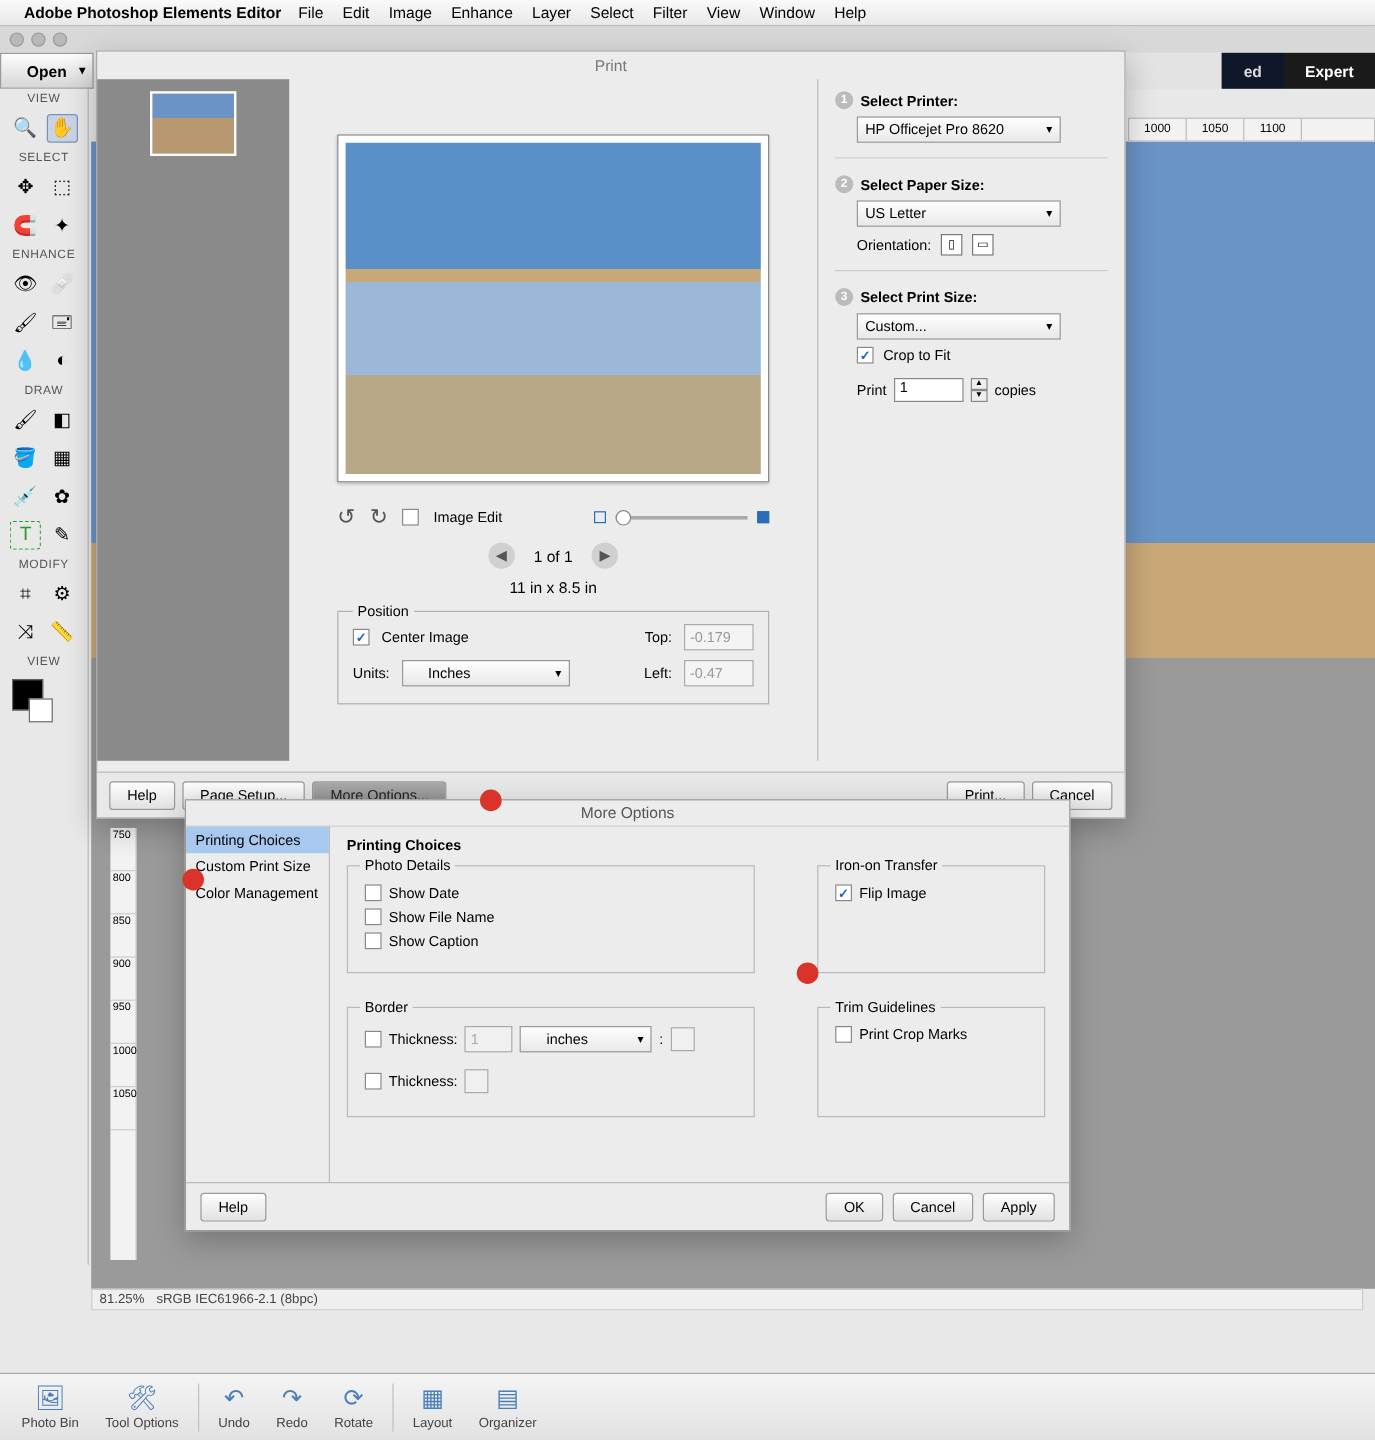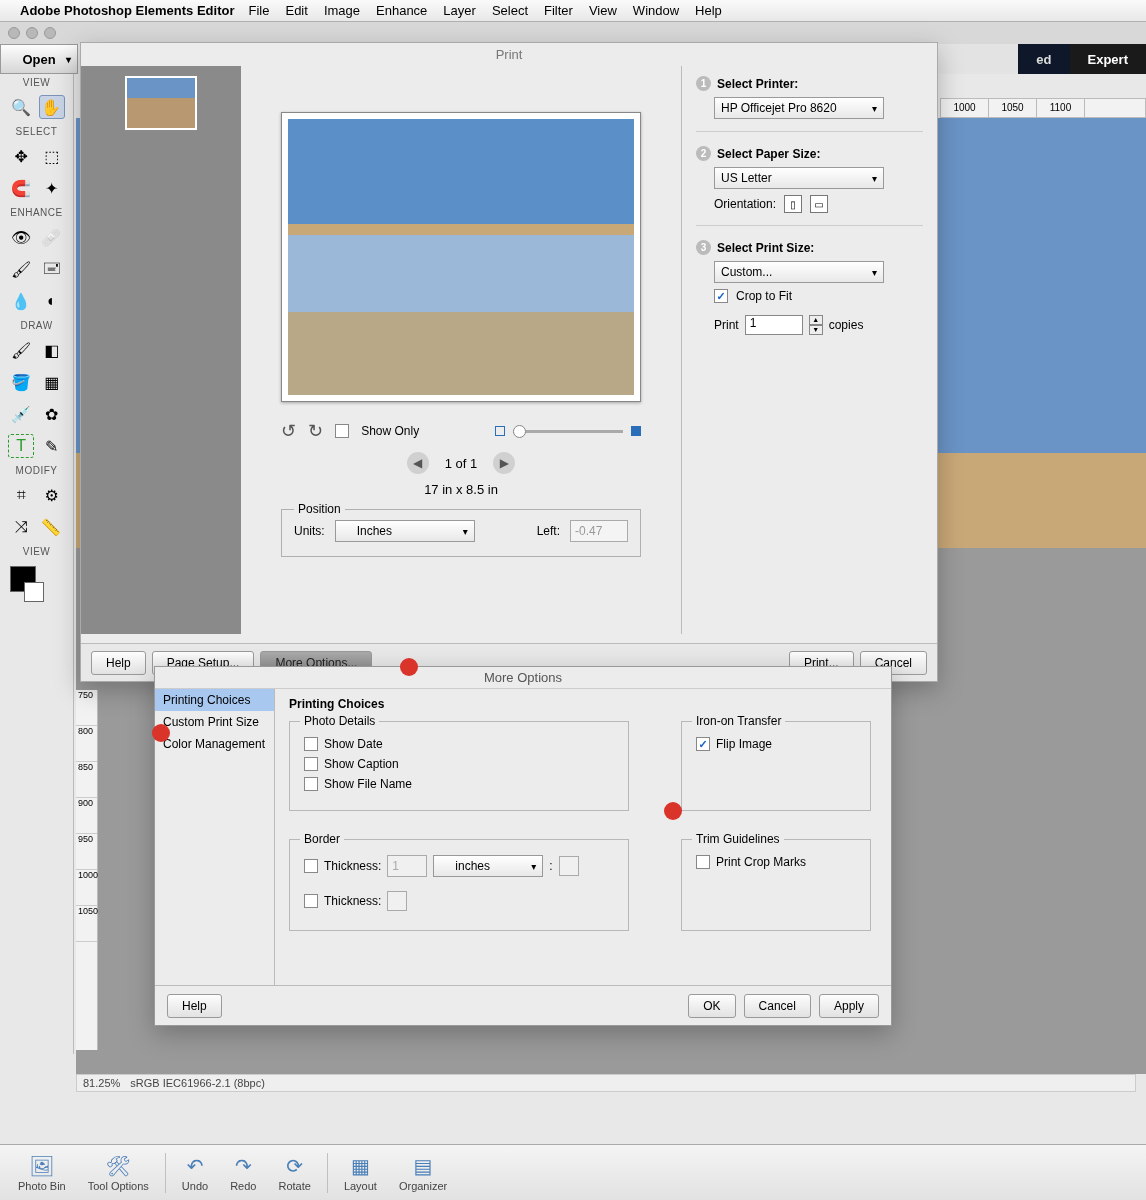--- a/index.html
+++ b/index.html
@@ -103,21 +103,21 @@
 .fieldset.w2 { width: 190px; }
 .chk-row { display: flex; align-items: center; gap: 6px; padding: 3px 0; }
 .num-inp { width: 40px; height: 22px; border: 1px solid #aaa; background: #f0f0f0; color: #aaa; display: inline-flex; align-items: center; padding: 0 4px; }
 .color-box { width: 20px; height: 20px; border: 1px solid #aaa; background: #f0f0f0; }
 .more-footer { height: 40px; border-top: 1px solid #bbb; display: flex; align-items: center; padding: 0 12px; gap: 8px; }
 
 
 .ruler { position: absolute; left: 940px; top: 98px; right: 0; height: 20px; background: #f2f2f2; border: 1px solid #bbb; display: flex; font-size: 10px; }
 .ruler span { width: 48px; border-right: 1px solid #bbb; text-align: center; line-height: 18px; }
 .canvas-bg { position: absolute; left: 76px; top: 118px; right: 0; bottom: 126px; background: linear-gradient(#6a94c6 35%, #c9a878 35% 45%, #9a9a9a 45%); z-index: -1; }
-.vert-ruler { position: absolute; left: 76px; top: 690px; width: 22px; height: 360px; background: #f2f2f2; border-right: 1px solid #bbb; font-size: 9px; }
+.vert-ruler { position: absolute; left: 92px; top: 690px; width: 22px; height: 360px; background: #f2f2f2; border-right: 1px solid #bbb; font-size: 9px; }
 .vert-ruler div { height: 36px; border-bottom: 1px solid #ccc; writing-mode: horizontal-tb; padding-left: 2px; }
 
 
 .status { position: absolute; left: 76px; bottom: 108px; height: 18px; font-size: 11px; display: flex; align-items: center; gap: 10px; background: #efefef; padding: 0 6px; border: 1px solid #ccc; width: 1060px; color: #444; }
 .bottom-bar { position: absolute; left: 0; bottom: 0; width: 100%; height: 56px; background: linear-gradient(#f4f4f4,#e2e2e2); border-top: 1px solid #aaa; display: flex; align-items: center; padding: 0 8px; gap: 2px; }
 .bb-item { display: flex; flex-direction: column; align-items: center; gap: 2px; padding: 0 10px; font-size: 11px; color: #444; }
 .bb-icon { font-size: 20px; color: #4a7fb8; }
 .bb-sep { width: 1px; height: 40px; background: #c0c0c0; margin: 0 4px; }
 </style>
 </head>
@@ -241,38 +241,44 @@
     </div>
 
     <div class="preview-col">
       <div class="paper">
           <div class="photo"></div>
         </div>
       <div class="rotate-row">
         <span class="rot-icon">↺</span>
         <span class="rot-icon">↻</span>
         <span class="chkbox"></span>
-        <span>Show Only</span>
+        <span>Image Edit</span>
         <div class="slider-box">
           <div class="sq"></div>
           <div class="slider-track">
               <div class="slider-knob"></div>
             </div>
           <div class="sq fill"></div>
         </div>
       </div>
       <div class="pager">
         <div class="pbtn">◀</div>
         <span>1 of 1</span>
         <div class="pbtn">▶</div>
       </div>
-      <div class="dims">17 in x 8.5 in</div>
+      <div class="dims">11 in x 8.5 in</div>
 
       <div class="position-box">
         <span class="legend">Position</span>
+        <div class="pos-row">
+          <span class="chkbox on"></span>
+          <span>Center Image</span>
+          <span style="margin-left:auto">Top:</span>
+          <span class="dim-inp">-0.179</span>
+        </div>
         <div class="pos-row">
           <span>Units:</span>
           <div class="units-sel">
               <span>Inches</span>
             </div>
           <span style="margin-left:auto">Left:</span>
           <span class="dim-inp">-0.47</span>
         </div>
       </div>
     </div>
@@ -352,25 +358,25 @@
       <h4>Printing Choices</h4>
       <div class="panel-row">
         <div class="fieldset w1">
           <span class="legend">Photo Details</span>
           <div class="chk-row">
               <span class="chkbox"></span>
               <span>Show Date</span>
             </div>
           <div class="chk-row">
               <span class="chkbox"></span>
+              <span>Show File Name</span>
+            </div>
+          <div class="chk-row">
+              <span class="chkbox"></span>
               <span>Show Caption</span>
-            </div>
-          <div class="chk-row">
-              <span class="chkbox"></span>
-              <span>Show File Name</span>
             </div>
         </div>
         <div class="fieldset w2">
           <span class="legend">Iron-on Transfer</span>
           <div class="chk-row">
               <span class="chkbox on"></span>
               <span>Flip Image</span>
             </div>
         </div>
       </div>

